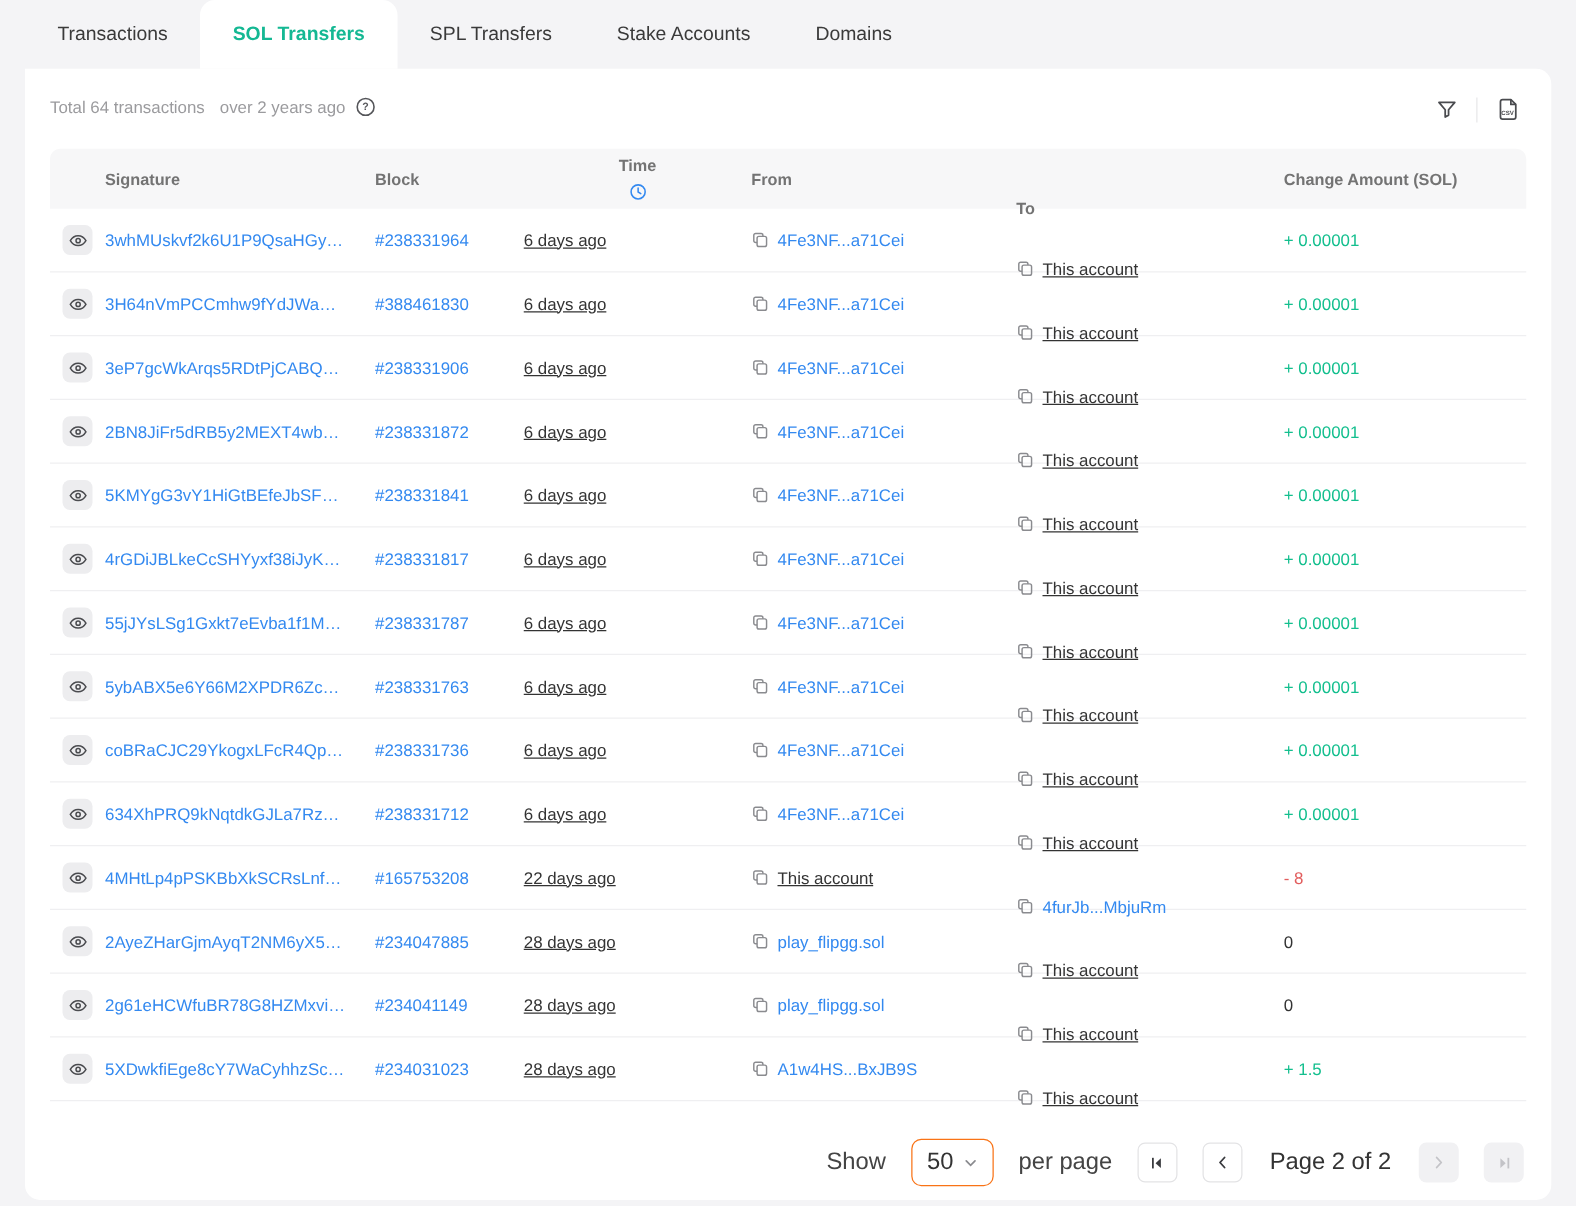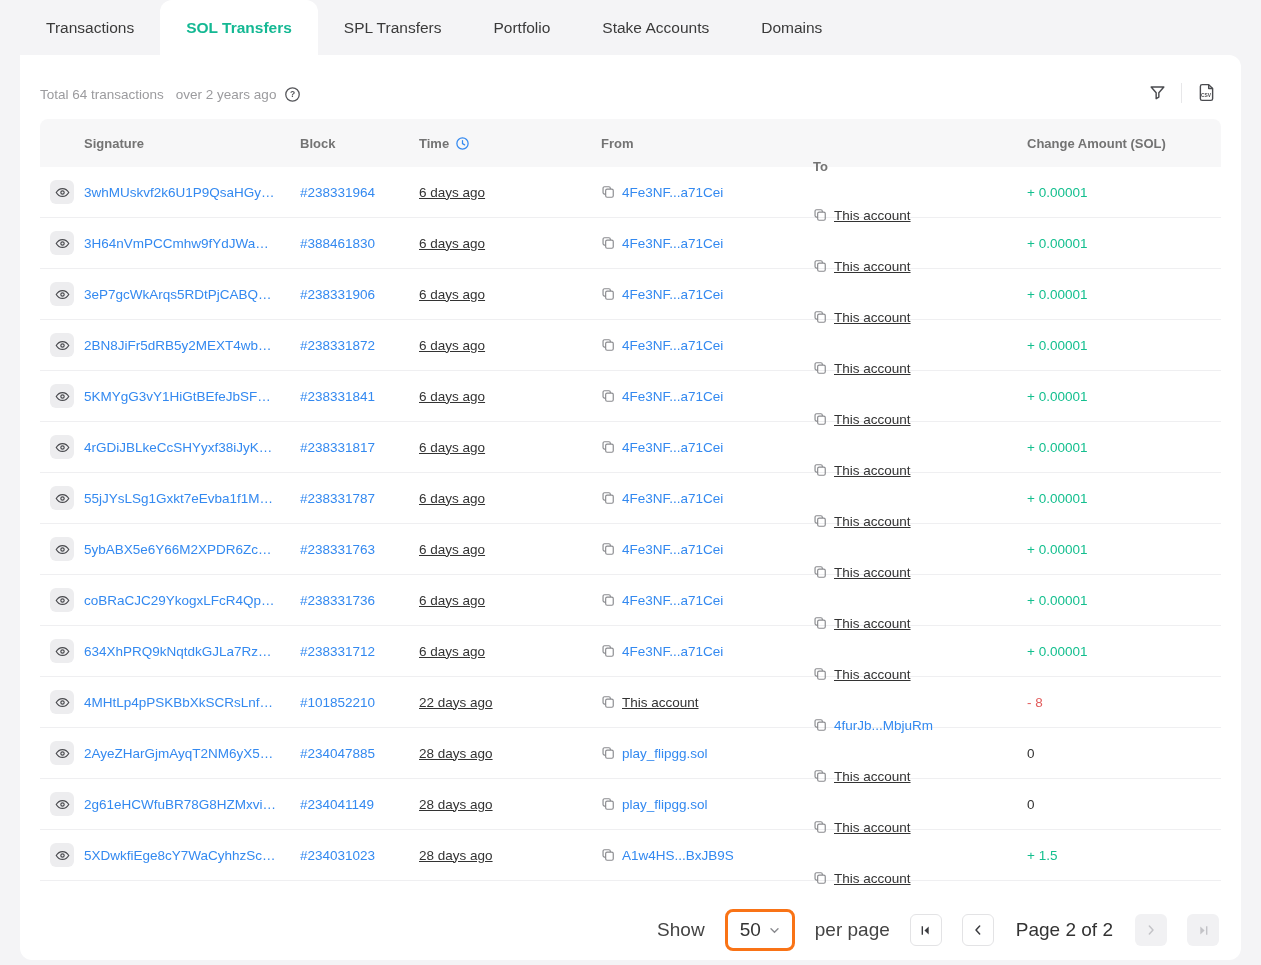--- a/index.html
+++ b/index.html
@@ -17,21 +17,21 @@
   }
   .tab.active {
     background:#fff; border-radius:12px 12px 0 0;
     color:#14b893; font-weight:bold;
   }
   
   .card {
     margin:0 20px; background:#fff; border-radius:12px;
     border-top-left-radius:0; height:905px; padding:22px 20px 0 20px;
   }
-  .card-top { display:flex; justify-content:space-between; align-items:flex-end; height:26px; }
+  .card-top { display:flex; justify-content:space-between; align-items:flex-start; height:26px; }
   .summary { display:flex; align-items:center; gap:8px; font-size:13.5px; color:#9b9b9e; }
   .summary .age { margin-left:4px; }
   .help-btn { display:flex; align-items:center; background:none; border:none; cursor:pointer; }
   .toolbar { display:flex; align-items:center; gap:14px; padding-right:4px; }
   .icon-btn { background:none; border:none; cursor:pointer; display:flex; align-items:center; }
   .tb-divider { width:1px; height:20px; background:#e7e7e9; }
   
   .table { margin-top:16px; }
   .thead {
     display:flex; align-items:center; height:48px;
@@ -43,41 +43,41 @@
     border-bottom:1px solid #efeff1; font-size:13.5px;
   }
   .td, .th { display:flex; align-items:center; }
   .c-eye  { width:44px;  justify-content:center; }
   .c-sig  { width:216px; }
   .c-blk  { width:119px; }
   .c-time { width:182px; }
   .c-from { width:212px; }
   .c-to   { width:214px;margin-top:46px; }
   .c-chg  { flex:1; }
-  .th.c-time { gap:6px; }
+  .th.c-time { gap:6px;flex-direction:column; }
   a.link { color:#3389f0; text-decoration:none; cursor:pointer; }
   .plain { color:#333;text-decoration:underline; }
   .eye-btn {
     width:24px; height:24px; border:none; border-radius:6px;
     background:#ededef; display:flex; align-items:center; justify-content:center; cursor:pointer;
   }
   .copy {
     display:inline-flex; margin-right:7px; cursor:pointer; flex-shrink:0;
   }
   .chg-pos { color:#13bf8e; }
   .chg-neg { color:#e25d5d; }
   .chg-neu { color:#333; }
   
   .pagination {
     display:flex; align-items:center; justify-content:flex-end;
     gap:20px; margin-top:26px; padding-right:2px; font-size:19px; color:#444;
   }
   .page-select {
     display:flex; align-items:center; gap:8px;
-    border:3px solid #f97316; border-radius:8px;
+    border:1px solid #f97316; border-radius:8px;
     padding:7px 12px; background:#fff; cursor:pointer; color:#333;
   }
   .pg-btn {
     width:32px; height:32px; border:1px solid #e3e3e5; border-radius:6px;
     background:#fff; display:flex; align-items:center; justify-content:center; cursor:pointer;
   }
   .pg-btn.disabled { background:#f1f1f3; border:none; cursor:default; }
   .page-label { margin:12px 2px; color:#333; }
 </style>
 </head>
@@ -85,23 +85,20 @@
 
 <div class="tabbar">
     <div class="tab">
     <span>Transactions</span>
   </div>
     <div class="tab active">
     <span>SOL Transfers</span>
   </div>
     <div class="tab">
     <span>SPL Transfers</span>
-  </div>
-    <div class="tab">
-    <span>Portfolio</span>
   </div>
     <div class="tab">
     <span>Stake Accounts</span>
   </div>
     <div class="tab">
     <span>Domains</span>
   </div>
   </div>
 
 <div class="card">
@@ -557,21 +554,21 @@
           <svg width="15" height="15" viewBox="0 0 24 24" fill="none" stroke="#4a4b4f" stroke-width="1.9">
             <path d="M2 12s3.6-6.3 10-6.3S22 12 22 12s-3.6 6.3-10 6.3S2 12 2 12z"></path>
             <circle cx="12" cy="12" r="2.7"></circle>
           </svg>
         </button>
       </div>
       <div class="td c-sig">
             <a class="link">4MHtLp4pPSKBbXkSCRsLnf…</a>
           </div>
       <div class="td c-blk">
-            <a class="link">#101852210</a>
+            <a class="link">#165753208</a>
           </div>
       <div class="td c-time">
             <span class="plain">22 days ago</span>
           </div>
       <div class="td c-from">
         <span class="copy">
           <svg width="14" height="14" viewBox="0 0 24 24" fill="none" stroke="#8a8b8f" stroke-width="2">
             <rect x="8" y="7" width="13" height="14" rx="2.5"></rect>
             <path d="M16 7V5.5A2.5 2.5 0 0 0 13.5 3H6a2.5 2.5 0 0 0-2.5 2.5V13A2.5 2.5 0 0 0 6 15.5h2"></path>
           </svg>

